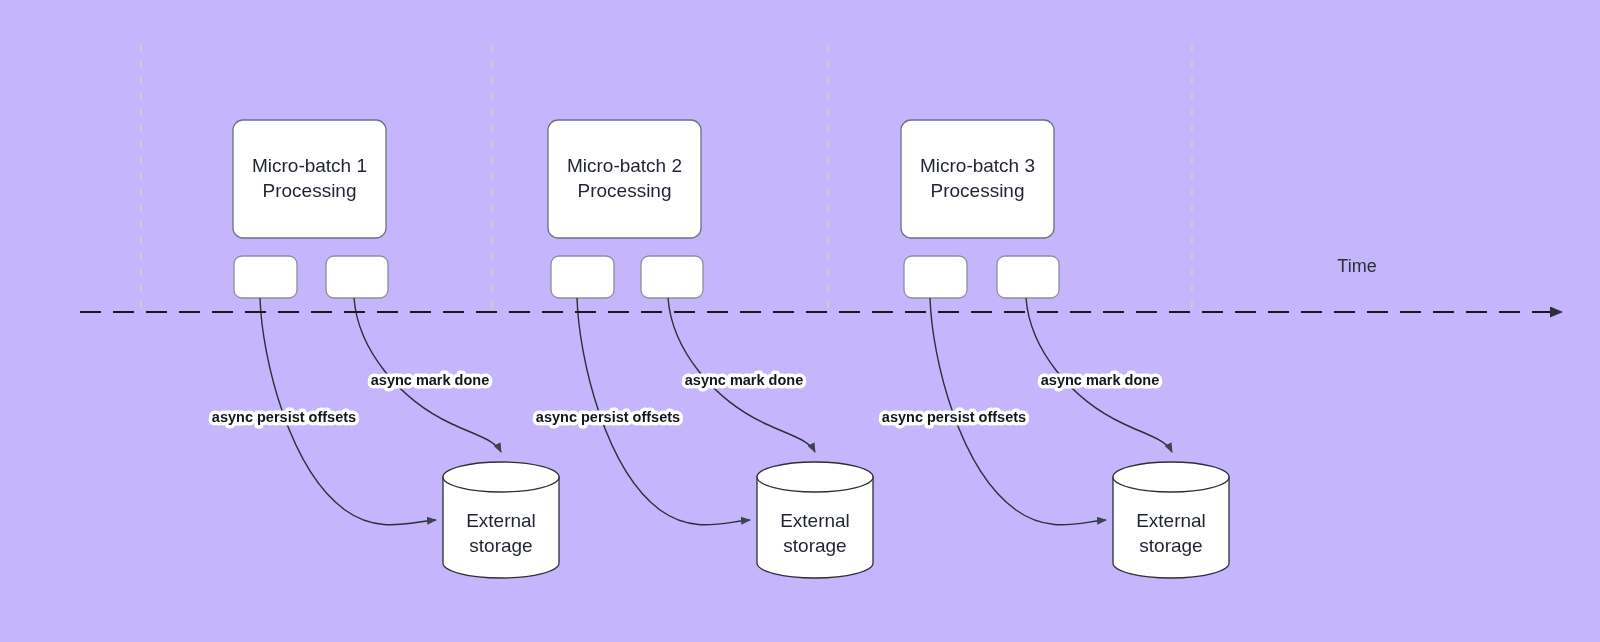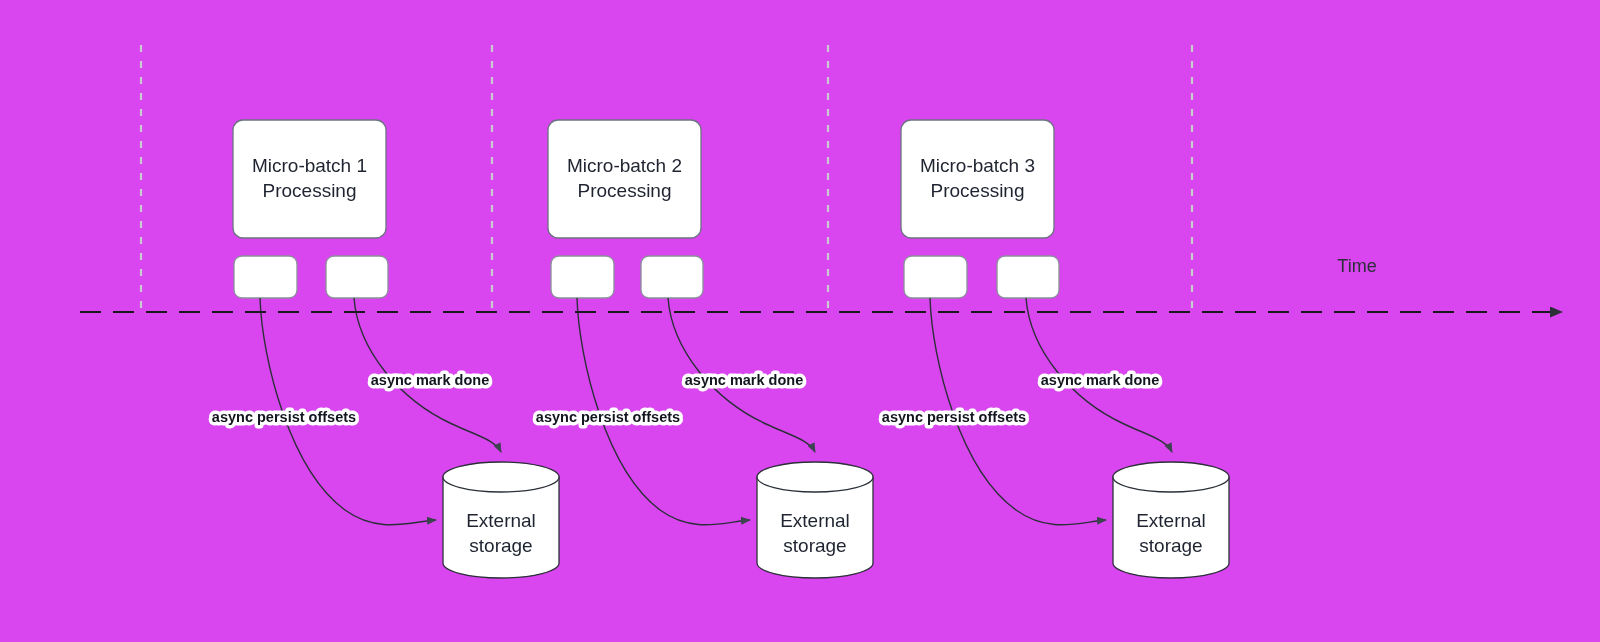--- a/index.html
+++ b/index.html
@@ -11,21 +11,21 @@
     width: 1600px;
     height: 642px;
     font-family: "Liberation Sans", sans-serif;
     color: #1f2430;
     overflow: hidden;
   }
   #canvas {
     position: relative;
     width: 1600px;
     height: 642px;
-    background: #d946ef;
+    background: #c4b5fd;
   }
   #diagram-svg {
     position: absolute;
     left: 0;
     top: 0;
     width: 1600px;
     height: 642px;
   }
   .node-label {
     font-size: 19px;

